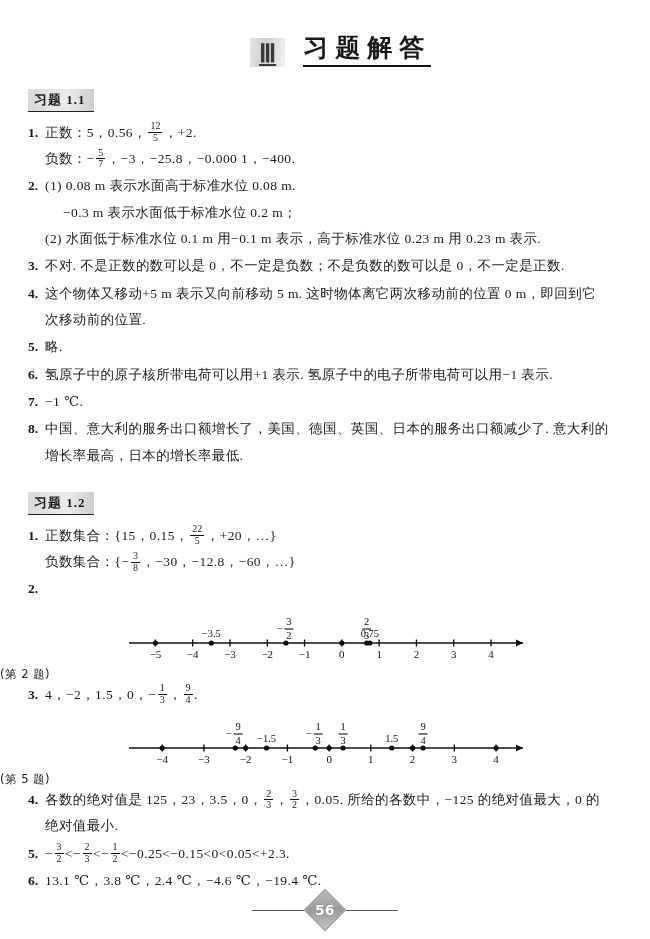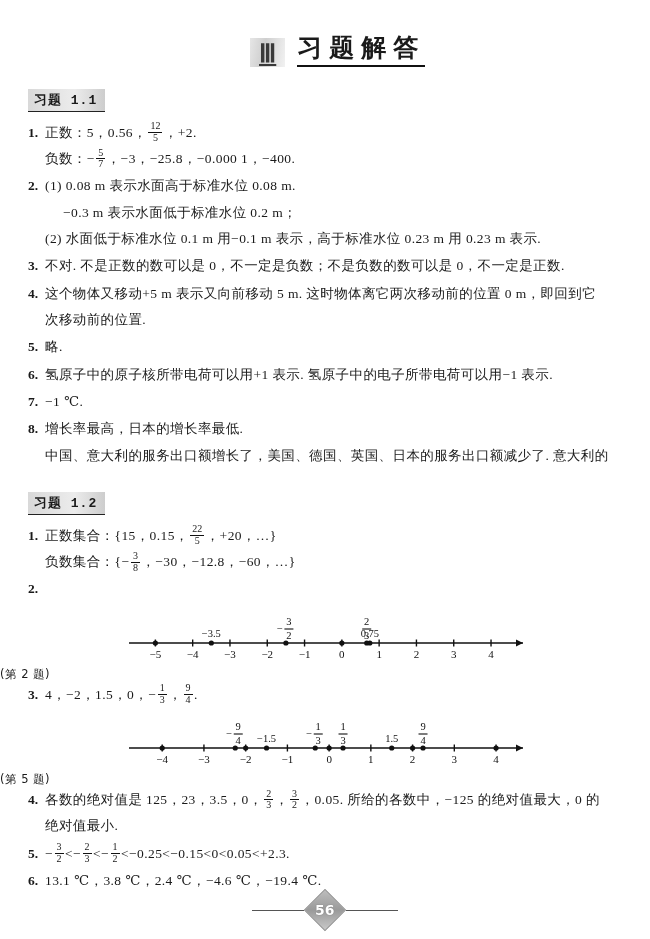--- a/index.html
+++ b/index.html
@@ -37,38 +37,38 @@
     background: linear-gradient(100deg,#e6e6e6 0%, #cfcfcf 40%, #f2f2f2 100%);
     padding: 3px 9px 1px 9px;
     line-height: 1;
     text-decoration: underline;
     text-underline-offset: 2px;
   }
   .hdr-title {
     font-size: 25px;
     font-weight: bold;
     letter-spacing: 7px;
-    margin-left: 12px;
+    margin-left: 18px;
     padding-bottom: 2px;
     border-bottom: 2px solid #111;
     line-height: 1.15;
     font-family: "DejaVu Sans", "Liberation Sans", sans-serif;
   }
 
   
   .sec-band {
     margin: 22px 0 8px 28px;
     display: inline-block;
     font-size: 13px;
     font-weight: bold;
     letter-spacing: 1px;
     background: linear-gradient(90deg,#d9d9d9,#ececec 60%,#cdcdcd);
     padding: 2px 8px 2px 6px;
     border-bottom: 1.5px solid #222;
-    font-family: Liberation Mono, monospace;
+    font-family: Liberation Serif, serif;
   }
 
   
   .items { margin: 0; padding: 0; }
   .item {
     display: flex;
     align-items: flex-start;
     margin: 0 0 1px 0;
     padding: 0 12px 0 28px;
   }
@@ -203,22 +203,22 @@
         </div>
         <div class="item">
           <div class="num">7.</div>
           <div class="body">
             <div class="ln"><span class="sp">−1 ℃.</span></div>
           </div>
         </div>
         <div class="item">
           <div class="num">8.</div>
           <div class="body">
+            <div class="ln"><span class="sp">中国、意大利的服务出口额增长了，美国、德国、英国、日本的服务出口额减少了. 意大利的</span></div>
             <div class="ln"><span class="sp">增长率最高，日本的增长率最低.</span></div>
-            <div class="ln"><span class="sp">中国、意大利的服务出口额增长了，美国、德国、英国、日本的服务出口额减少了. 意大利的</span></div>
           </div>
         </div>
       </div>
       <div><div class="sec-band">习题 1.2</div></div>
       <div class="items">
         <div class="item">
           <div class="num">1.</div>
           <div class="body">
             <div class="ln"><span class="sp">正数集合：{15，0.15，</span><span class="frac">
                 <span class="n">22</span>

